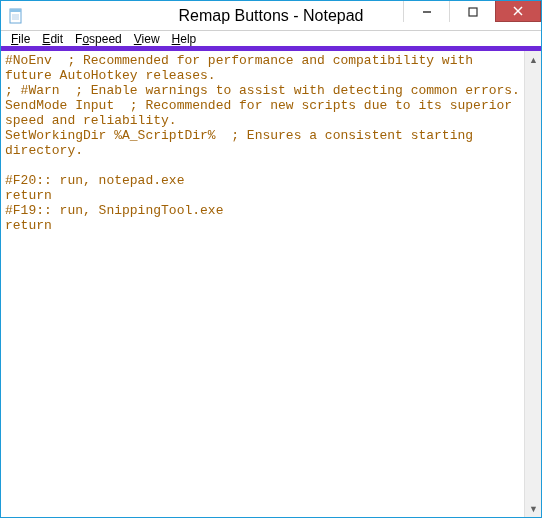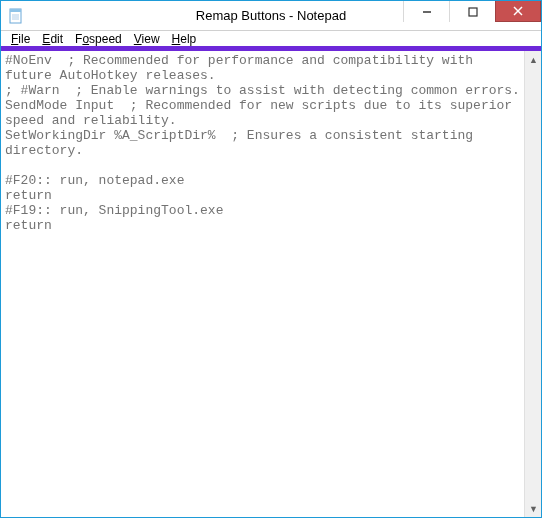--- a/index.html
+++ b/index.html
@@ -24,21 +24,21 @@
       height: 16px;
       margin-left: 7px;
       display: inline-flex;
       align-items: center;
       justify-content: center;
     }
     .title-text {
       position: absolute;
       left: 50%;
       transform: translateX(-50%);
-      font-size: 13px;
+      font-size: 16px;
       color: #000;
       white-space: nowrap;
     }
     .window-controls {
       margin-left: auto;
       display: flex;
       height: 22px;
       align-self: flex-start;
     }
     .win-btn {
@@ -76,21 +76,21 @@
     .content-wrap {
       display: flex;
       height: calc(100% - 50px);
     }
     .editor {
       flex: 1;
       padding: 2px 4px;
       font-family: Consolas, "Courier New", monospace;
       font-size: 13px;
       line-height: 15px;
-      color: #737373;
+      color: #a16207;
       white-space: pre-wrap;
       word-wrap: break-word;
       overflow: hidden;
     }
     .scrollbar {
       width: 17px;
       background: #f0f0f0;
       position: relative;
       border-left: 1px solid #e0e0e0;
     }

